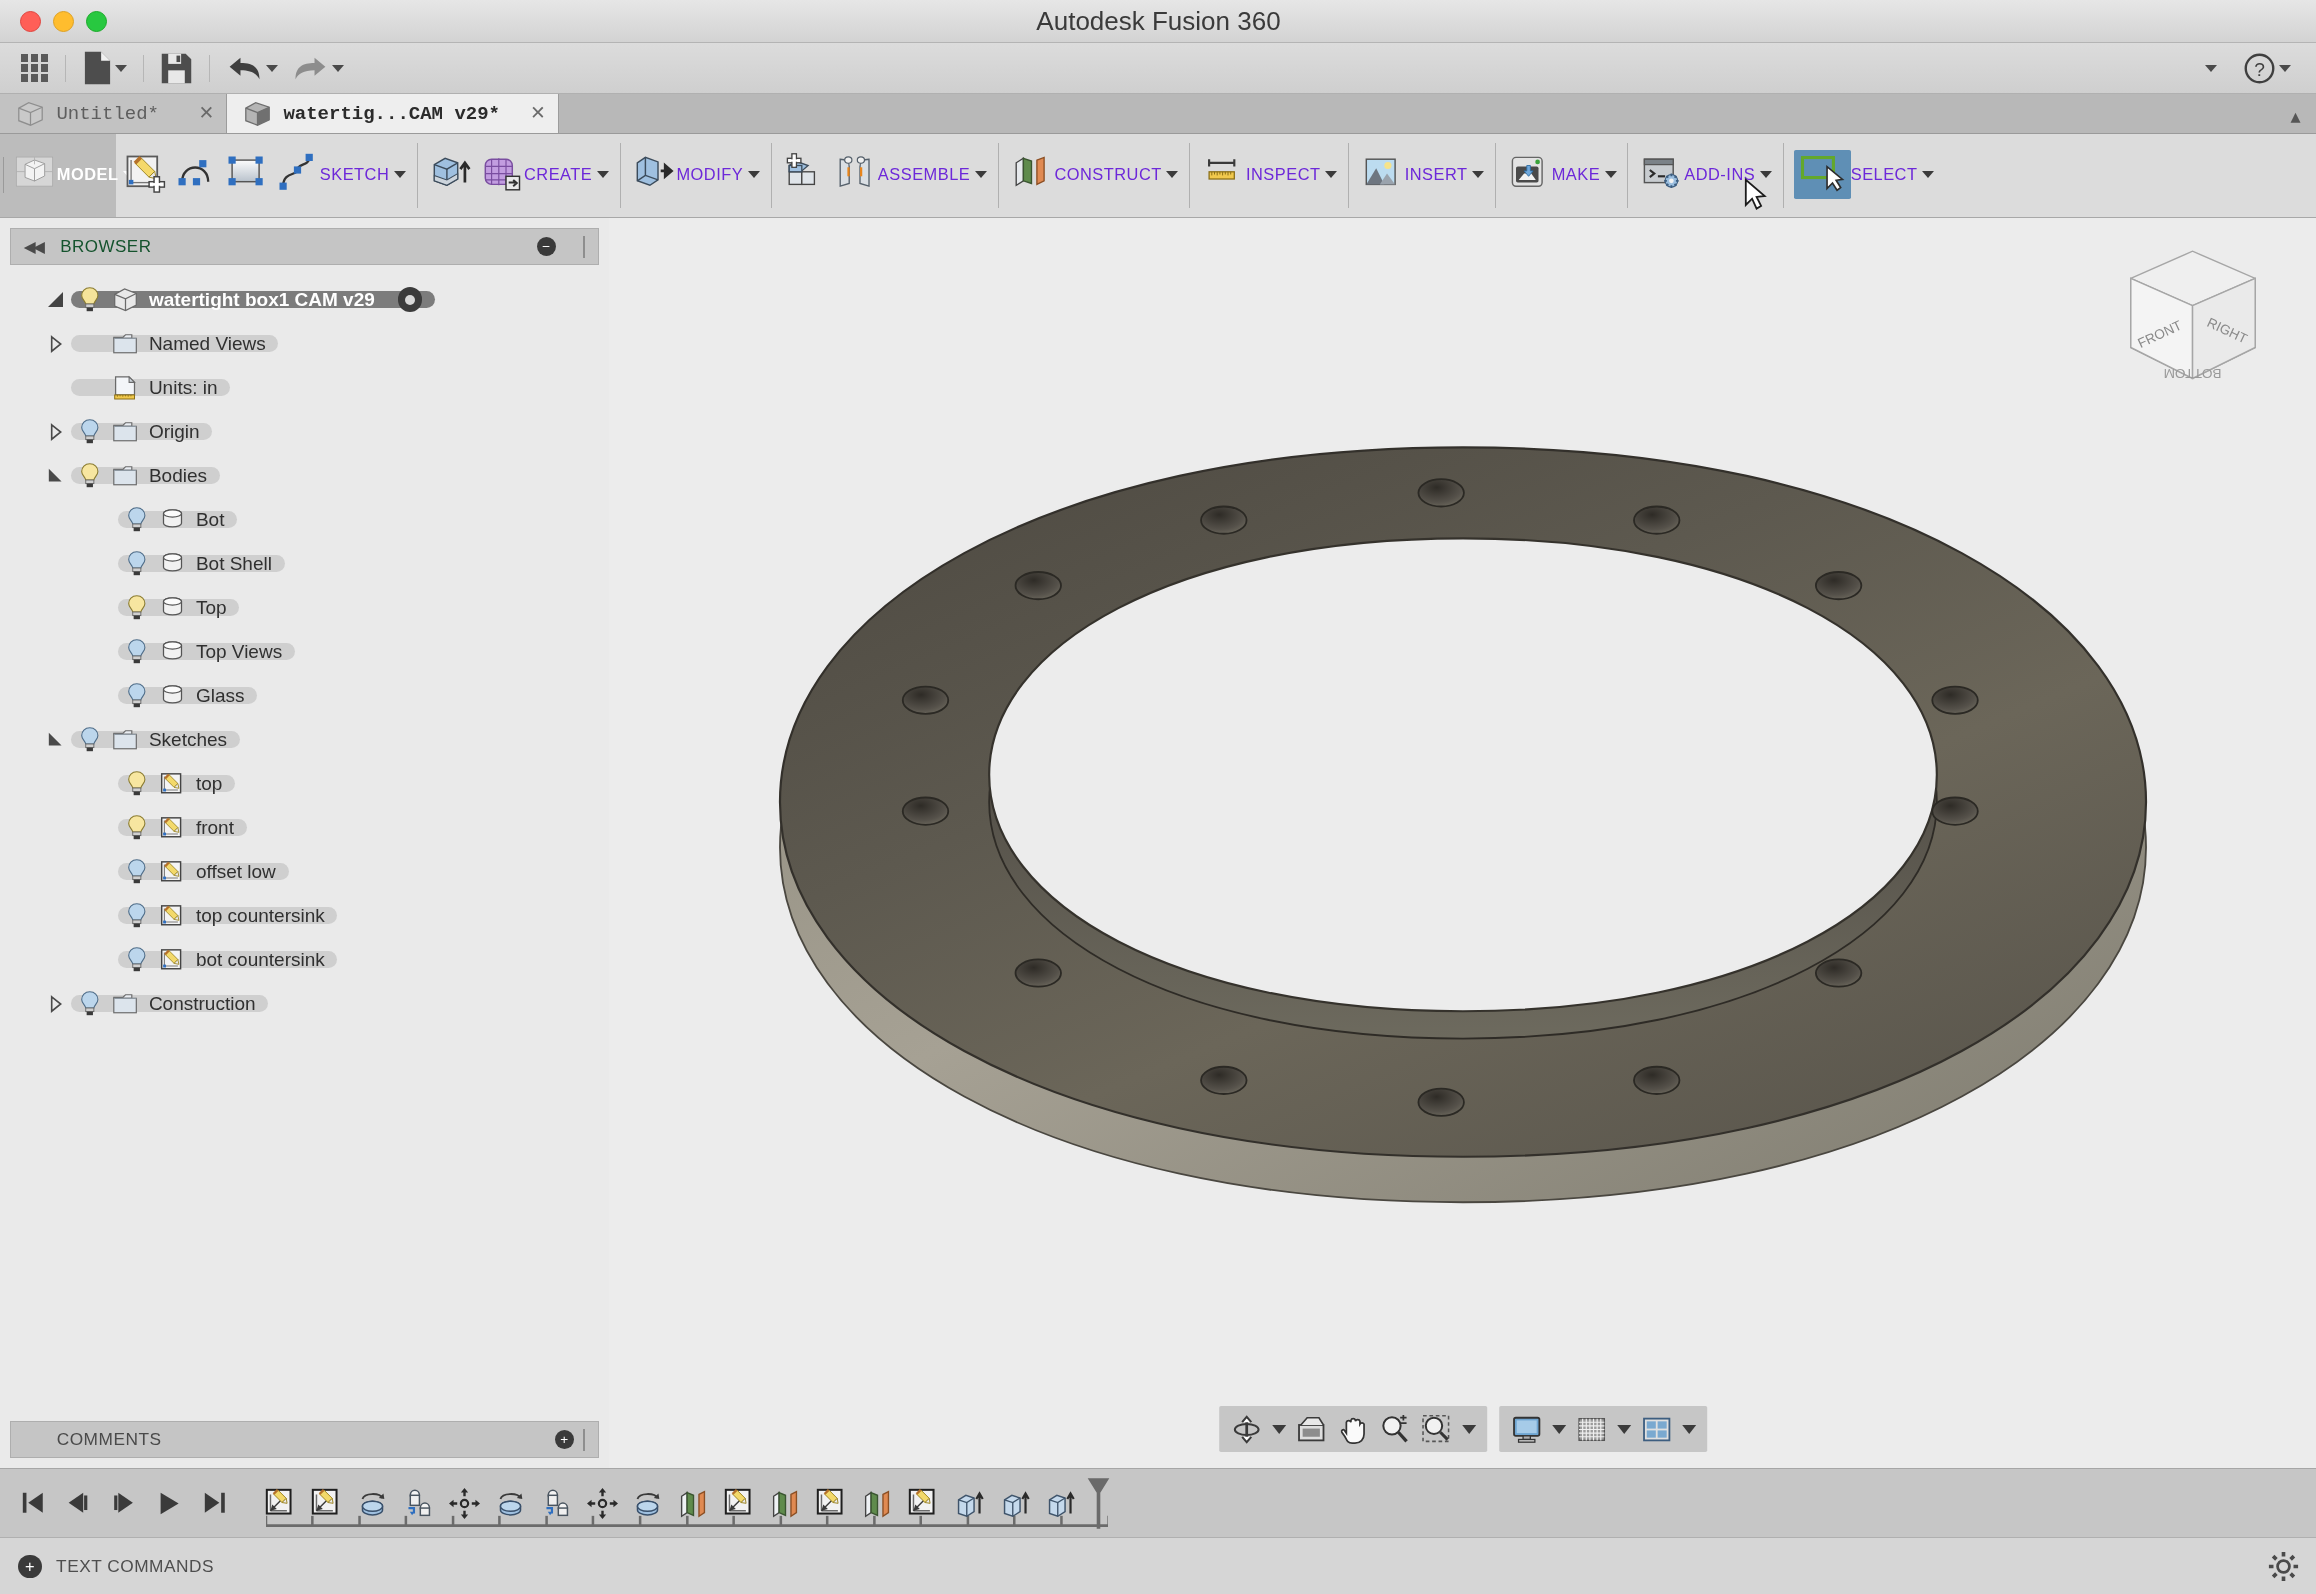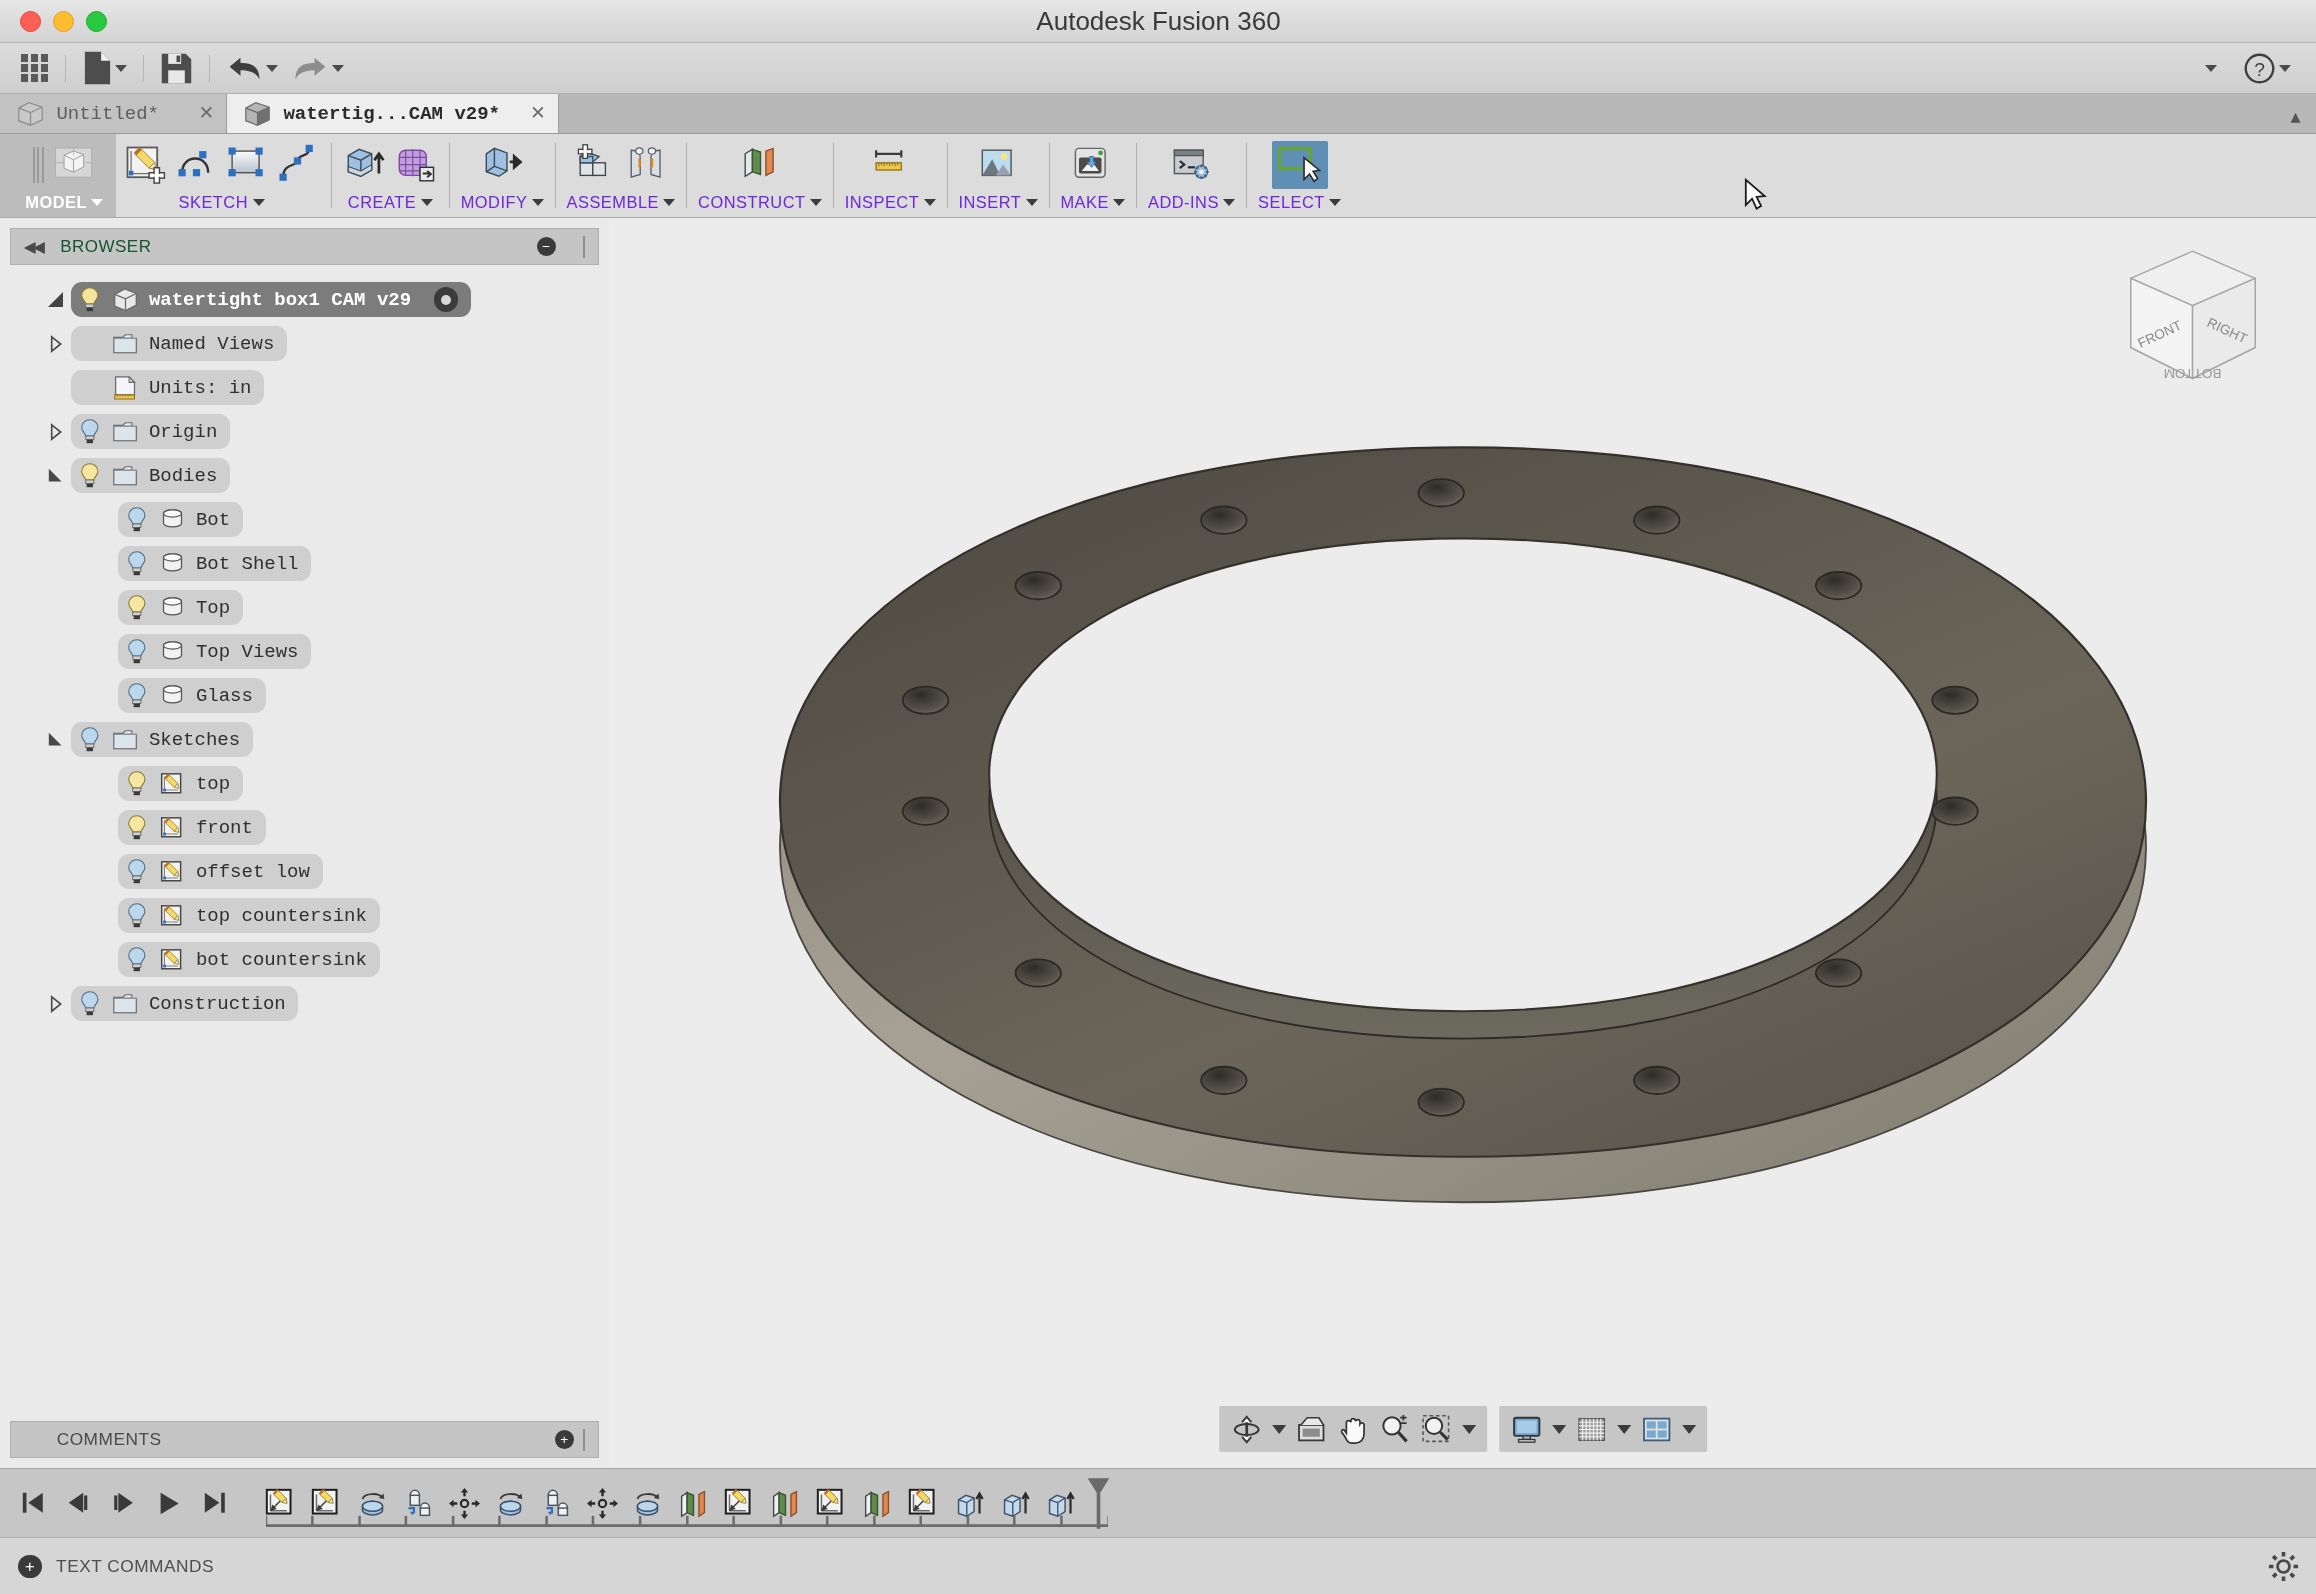--- a/index.html
+++ b/index.html
@@ -64,21 +64,21 @@
   .dtab-close { font-size: 23px; color: #6a6a6a; margin-left: auto; line-height: 1; padding-left: 20px; }
   .tabbar-right { margin-left: auto; display:flex; align-items:center; padding: 0 16.4px 5.5px 0; }
   .chev-up { font-size: 20px; color: #555; }
 
   
   .ribbon {
     height: 84px; flex: 0 0 84px; background: #dcdcdc;
     display: flex; align-items: stretch; border-bottom: 0.9px solid #a8a8a8;
     position: relative;
   }
-  .rib-group { display: flex; flex-direction: column; align-items: center; justify-content: center; padding: 3.6px 7.3px 5.5px; position: relative; }
+  .rib-group { display: flex; flex-direction: row; align-items: center; justify-content: center; padding: 3.6px 7.3px 5.5px; position: relative; }
   .rib-group.tabgrp { background: #bcbcbc; width: 116px; padding-left: 20px; }
   .rib-icons { display: flex; align-items: center; gap: 5.5px; flex: 1; }
   .rib-label { font-size: 16.4px; color: #6d28d9; letter-spacing: 0.5px; display: flex; align-items: center; gap: 4.5px; white-space: nowrap; }
   .rib-group.tabgrp .rib-label { color: #ffffff; font-weight: bold; }
   .cs { width: 0; height: 0; border-left: 6.4px solid transparent; border-right: 6.4px solid transparent; border-top: 7.3px solid #3b3b3b; }
   .rib-group.tabgrp .cs { border-top-color: #ffffff; }
   .rib-div { width: 0.9px; background: #b0b0b0; margin: 9px 3.6px 9px; }
   .ico { width: 45px; height: 45px; display: block; cursor: pointer; }
   .ico-sel { background: #5f8fb5; border-radius: 1.8px; padding: 2.7px; }
   .grip { width: 12.7px; display:flex; gap:2.7px; align-items:center; height: 36px; }
@@ -99,22 +99,22 @@
   .plus-circle { margin-left: auto; width: 19px; height: 19px; border-radius: 50%; background: #3a3a3a; color:#fff; font-size: 13.6px; display:flex; align-items:center; justify-content:center; line-height:1;}
   .grip-v { width:2.7px; height:22px; border-left:0.9px solid #8e8e8e; border-right:0.9px solid #8e8e8e; margin-left:9px;}
   .tree { padding: 12.7px 0 0 0; overflow: hidden; flex: 1; }
   .tnode { display: flex; align-items: center; height: 44px; }
   .tw { width: 31px; display: flex; justify-content: center; align-items: center; }
   .twist {
     width: 0; height: 0; cursor: pointer;
   }
   .twist.open { width:0;height:0; border-left: 15.5px solid transparent; border-bottom: 15.5px solid #444; }
   .trow {
-    display: flex; align-items: center; gap: 10px; height: 35px; padding: 0 12.7px 0 7.3px;
-    background: #cfcfcf; border-radius: 11px; cursor: pointer; font-family: Liberation Mono, monospace;
+    display: flex; align-items: center; gap: 10px; height: 17px; padding: 0 12.7px 0 7.3px;
+    background: #cfcfcf; border-radius: 11px; cursor: pointer;
   }
   .trow.sel { background: #7c7c7c; }
   .trow.sel .tlabel { color: #ffffff; font-weight: bold; }
   .tlabel { font-size: 19px; color: #303030; white-space: nowrap; }
   .bulb { width: 23.6px; height: 27px; flex: 0 0 23.6px; }
   .ticon { width: 27px; height: 25.5px; flex: 0 0 27px; }
   .vis-dot { width: 24.5px; height: 24.5px; border-radius: 50%; background: #3b3b3b; display:flex; align-items:center; justify-content:center; margin-left: 12.7px;}
   .vis-dot i { width: 10px; height: 10px; border-radius: 50%; background: #d8d8d8; display:block; }
 
   .comments {

